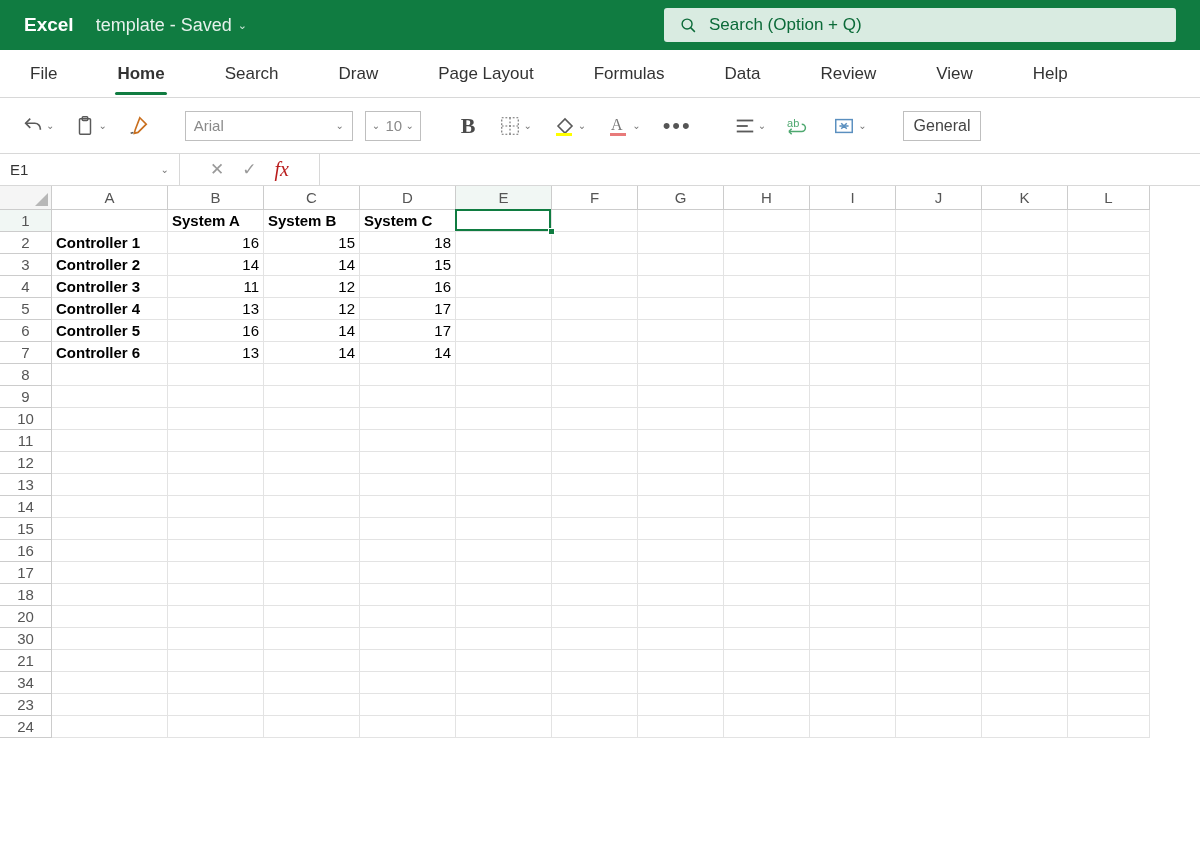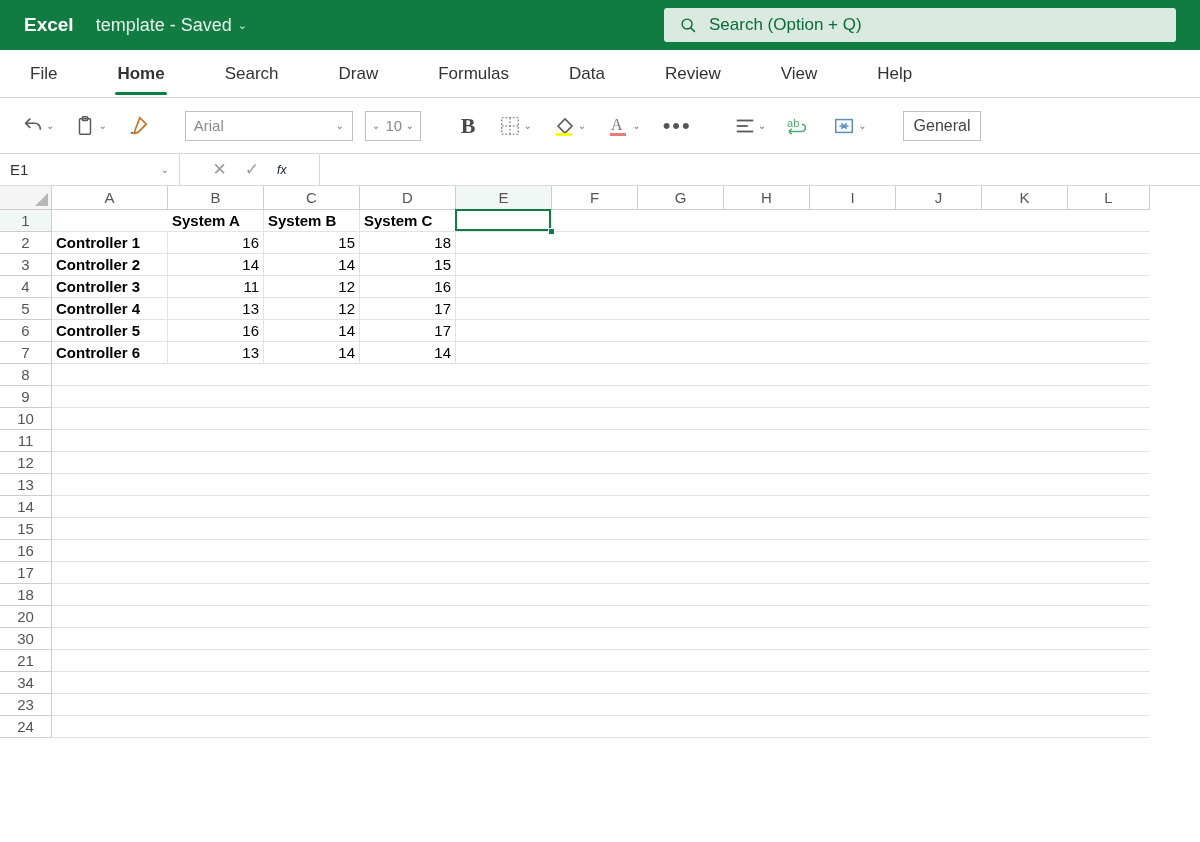--- a/index.html
+++ b/index.html
@@ -165,23 +165,23 @@
     width: 140px;
     border-right: 1px solid #d8d8d8;
     display: flex;
     align-items: center;
     justify-content: center;
     gap: 18px;
     color: #9a9a9a;
   }
   .fx-controls .fx {
     font-style: italic;
-    font-family: Liberation Sans, sans-serif;
-    color: #0f172a;
-    font-size: 12px;
+    font-family: Liberation Serif, serif;
+    color: #b91c1c;
+    font-size: 20px;
   }
   .formula-input {
     flex: 1;
     padding: 0 8px;
     font-size: 15px;
   }
   
   .grid {
     position: relative;
     width: 1200px;
@@ -241,21 +241,20 @@
     background: #f1f7f4;
   }
   .cells {
     position: absolute;
     left: 52px;
     top: 24px;
   }
   .row {
     display: flex;
     height: 22px;
-    align-items: flex-end;
   }
   .cell {
     border-right: 1px solid #e3e3e3;
     border-bottom: 1px solid #e3e3e3;
     font-size: 15px;
     padding: 0 4px;
     line-height: 21px;
     overflow: hidden;
     white-space: nowrap;
     color: #000;
@@ -293,20 +292,21 @@
     </svg>
     <span>Search (Option + Q)</span>
   </div>
 </div>
 
 <div class="ribbon-tabs">
   <div class="ribbon-tab">File</div>
   <div class="ribbon-tab active">Home</div>
   <div class="ribbon-tab">Search</div>
   <div class="ribbon-tab">Draw</div>
+  <div class="ribbon-tab">Page Layout</div>
   <div class="ribbon-tab">Formulas</div>
   <div class="ribbon-tab">Data</div>
   <div class="ribbon-tab">Review</div>
   <div class="ribbon-tab">View</div>
   <div class="ribbon-tab">Help</div>
 </div>
 
 <div class="toolbar">
   <div class="tb-btn">
     <svg width="22" height="22" viewBox="0 0 24 24" fill="none" stroke="#5a5a5a" stroke-width="1.8">

